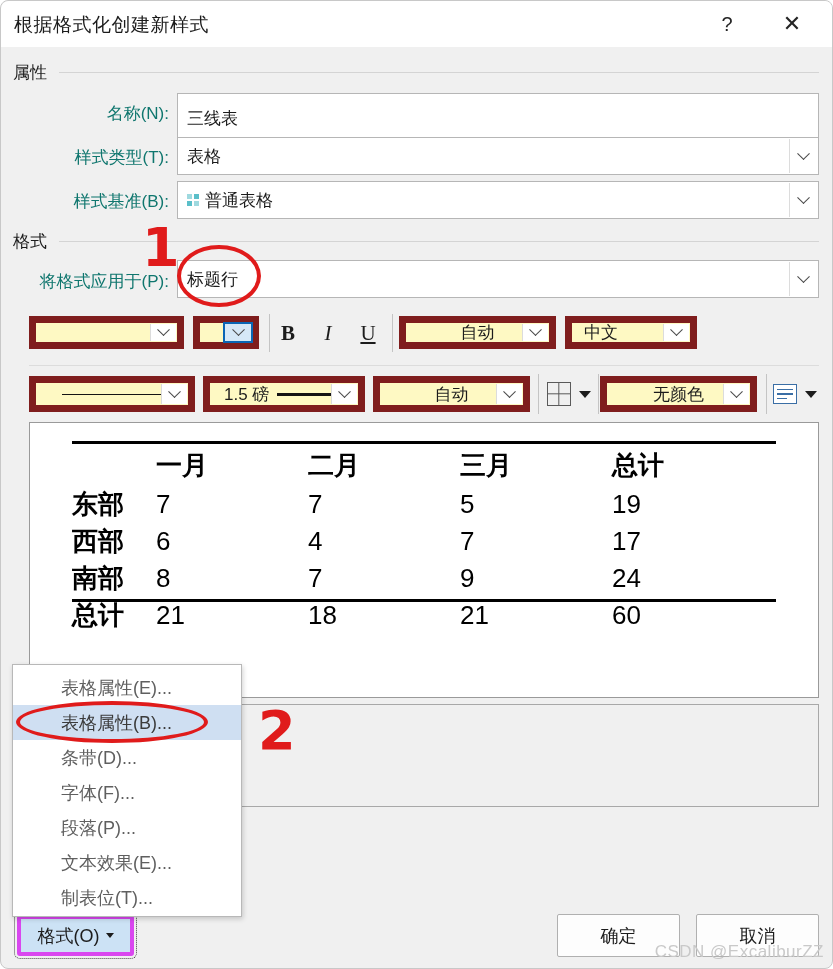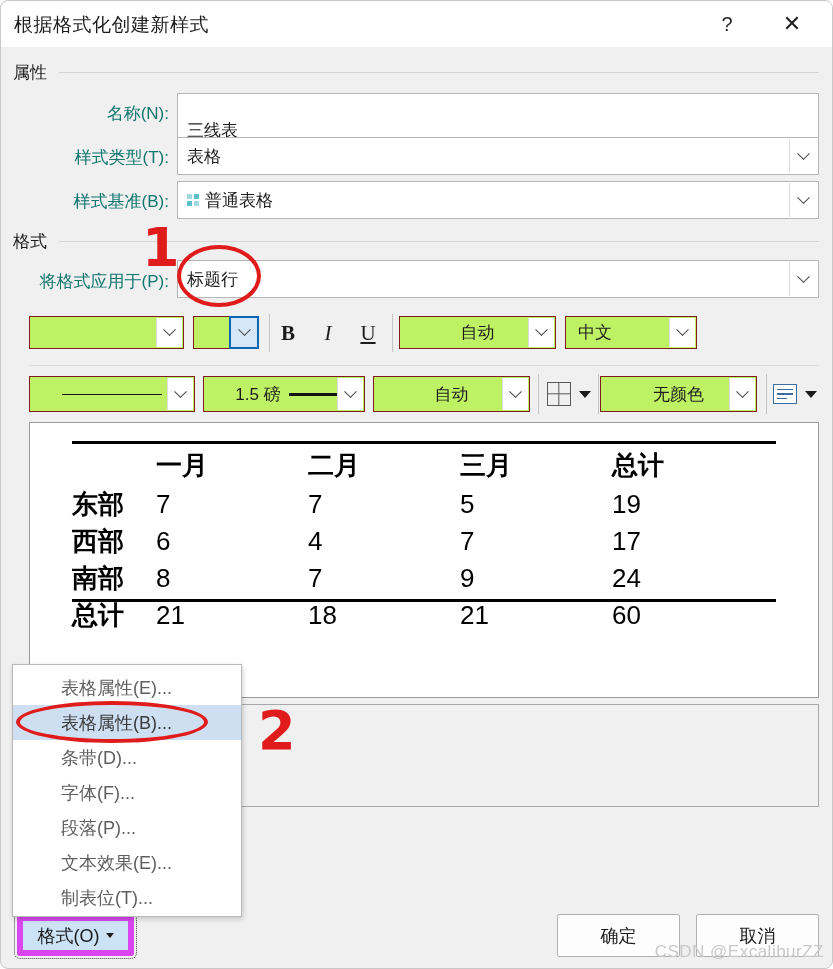--- a/index.html
+++ b/index.html
@@ -103,22 +103,22 @@
     margin-right: 6px;
     flex: none;
   }
   .mini-grid i { background: #5bbfc9; display:block; }
   .mini-grid i:nth-child(1){ background:#9fd9df; }
   .mini-grid i:nth-child(4){ background:#9fd9df; }
 
   
   .tool-combo {
     position: absolute;
-    background: #bef264;
-    border: 1px solid #7f1d1d;
+    background: #fef9c3;
+    border: 7px solid #7f1d1d;
     display: flex; align-items: center; justify-content: center;
     font-size: 17px; color: #1c1c1c;
   }
   .tool-combo .arrow-cell {
     position: absolute; right: 1px; top: 1px; bottom: 1px;
     width: 26px;
     display: flex; align-items: center; justify-content: center;
     border-left: 1px solid #dcdcdc;
     background: #ffffff;
   }
@@ -236,21 +236,21 @@
     border: 1px solid #b0b0b0;
     display: flex; align-items: center; justify-content: center;
     font-size: 18px; color: #1c1c1c;
     border-radius: 2px;
   }
   .btn-format {
     position: absolute;
     left: 16px; top: 914px;
     width: 117px; height: 41px;
     background: #cce2f5;
-    border: 6px solid #d946ef;
+    border: 4px solid #d946ef;
     border-radius: 3px;
     display: flex; align-items: center; justify-content: center;
     font-size: 18px; color: #1c1c1c;
     outline: 1px dotted #444; outline-offset: 2px;
   }
   .caret-dn {
     display:inline-block;
     width: 0; height: 0;
     border-left: 4.5px solid transparent;
     border-right: 4.5px solid transparent;
@@ -312,21 +312,21 @@
   <div class="titlebar">
     <div class="title-text">根据格式化创建新样式</div>
     <div class="tb-btn tb-help">?</div>
     <div class="tb-btn tb-close">✕</div>
   </div>
 
   <div class="group-label" style="left:12px; top:60px;">属性</div>
   <div class="group-rule" style="left:58px; top:71px; width:760px;"></div>
 
   <div class="field-label" style="top:101px;"><span>名称(N):</span></div>
-  <div class="input-box" style="left:176px; top:92px; width:642px; height:50px;align-items:flex-end;">
+  <div class="input-box" style="left:176px; top:92px; width:642px; height:50px;">
     <span>三线表</span>
   </div>
 
   <div class="field-label" style="top:145px;"><span>样式类型(T):</span></div>
   <div class="combo" style="left:176px; top:136px; width:642px; height:38px;">
     <span>表格</span>
     <span class="arrow-cell">
         <span class="chev"></span>
       </span>
   </div>
@@ -387,21 +387,21 @@
   </div>
 
   <div class="group-rule" style="left:28px; top:364px; width:790px; background:#dcdcdc;"></div>
 
   <div class="tool-combo" style="left:28px; top:375px; width:166px; height:36px;">
     <span class="hline-sample"></span>
     <span class="arrow-cell">
         <span class="chev"></span>
       </span>
   </div>
-  <div class="tool-combo" style="left:202px; top:375px; width:162px; height:36px; justify-content:center; padding-left:14px;">
+  <div class="tool-combo" style="left:202px; top:375px; width:162px; height:36px; justify-content:flex-start; padding-left:14px;">
     <span>1.5 磅</span>
     <span class="pt-sample"></span>
     <span class="arrow-cell">
         <span class="chev"></span>
       </span>
   </div>
   <div class="tool-combo" style="left:372px; top:375px; width:157px; height:36px;">
     <span>自动</span>
     <span class="arrow-cell">
         <span class="chev"></span>

